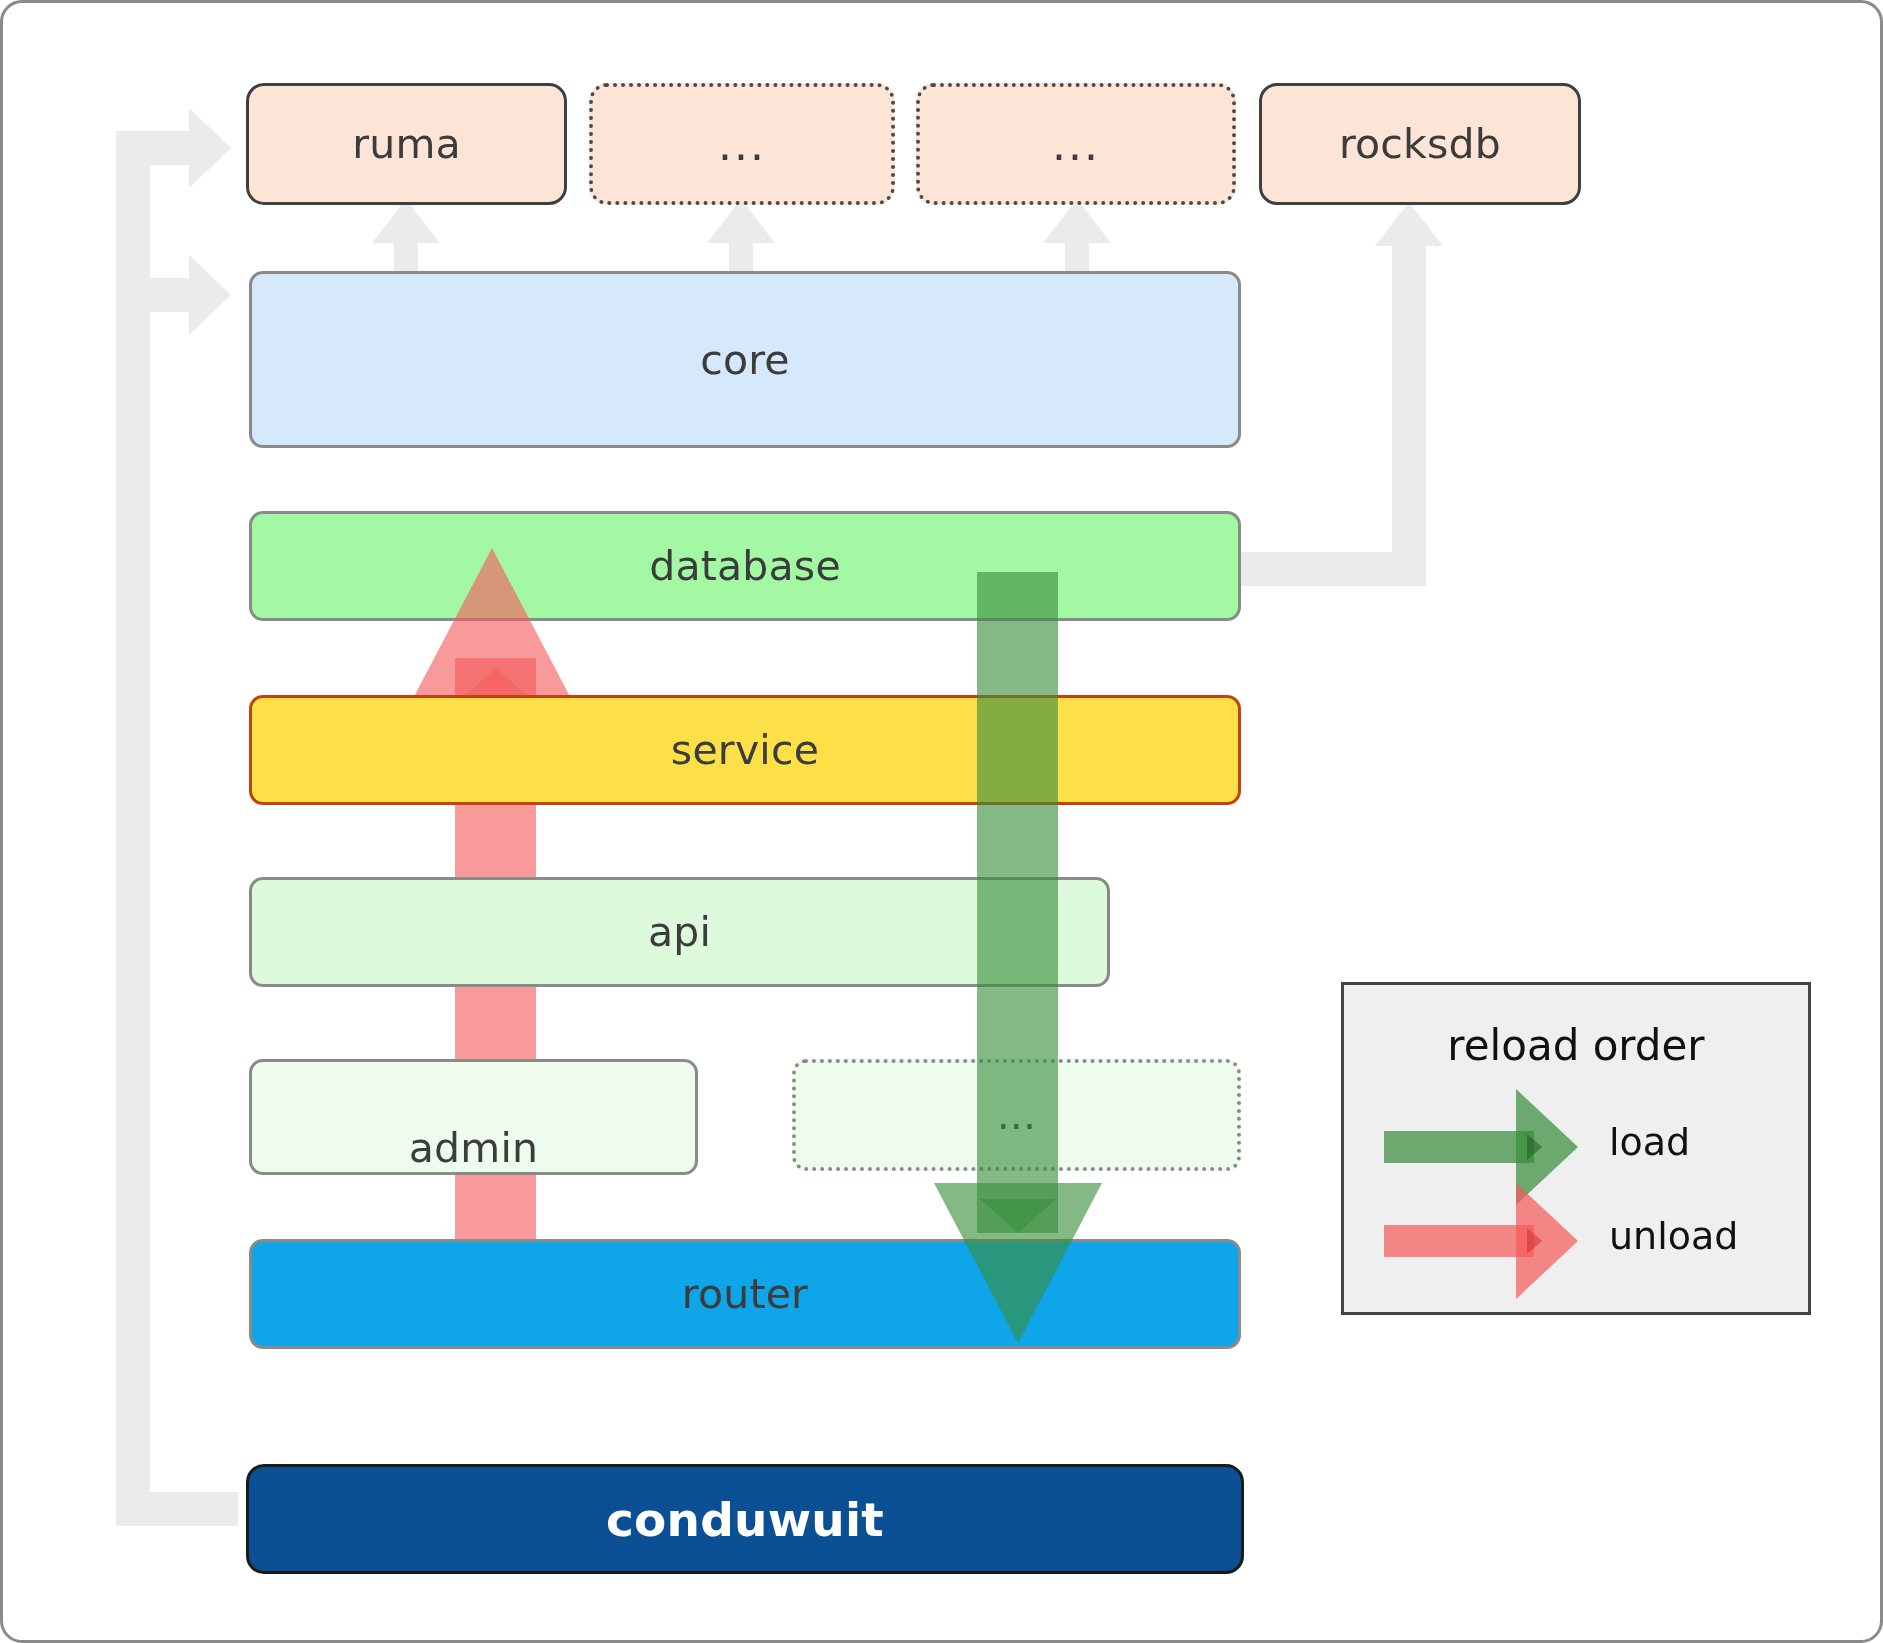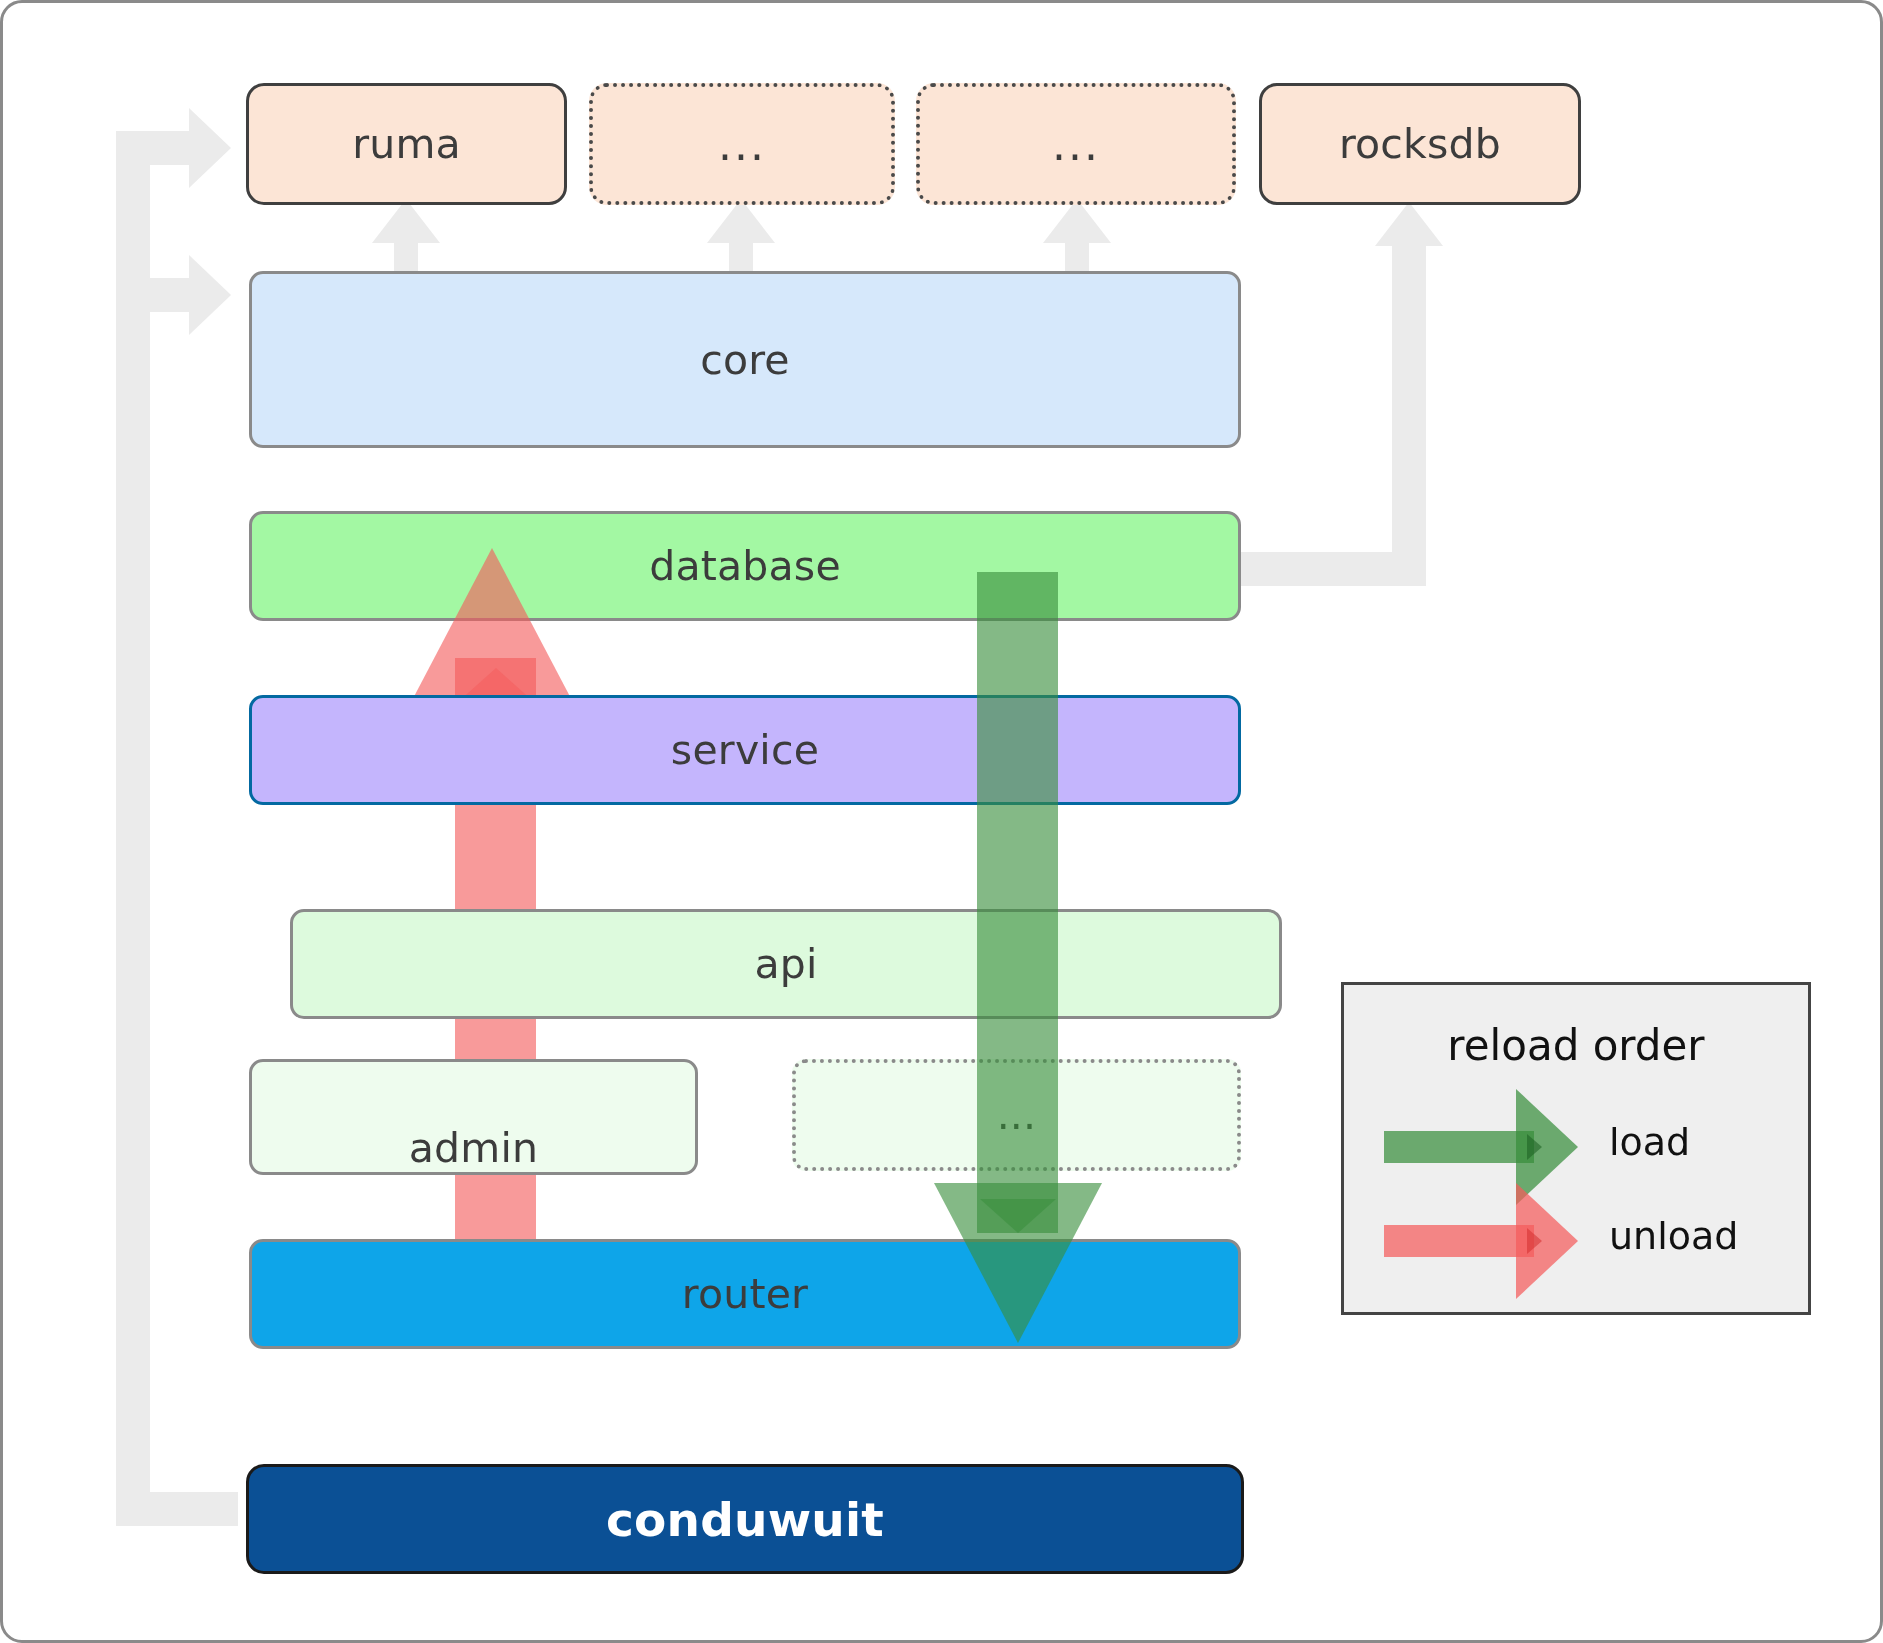--- a/index.html
+++ b/index.html
@@ -43,21 +43,21 @@
   .dep .lbl { font-size: 41px; color: #3c3c3c; }
   .dep .lbl.ell { font-size: 44px; letter-spacing: 2px; }
 
   
   .core {
     background: #d6e8fb;
     border: 3px solid #8a8a8a;
   }
   
   .db   { background: #a3f8a3; border: 3px solid #8a8a8a; }
-  .svc  { background: #c4b5fd; border: 3px solid #0369a1; }
+  .svc  { background: #fde047; border: 3px solid #c2410c; }
   .api  { background: #ddfadd; border: 3px solid #8a8a8a; }
   .adm  { background: #eefcee; border: 3px solid #8a8a8a; }
   .ell2 { background: #eefcee; border: 4px dotted #8a8a8a; }
   .rtr  { background: #0ea5e9; border: 3px solid #8a8a8a; }
 
   
   .conduwuit {
     background: #0b5095;
     border: 3px solid #1a1a1a;
     border-radius: 18px;
@@ -213,21 +213,21 @@
   <div class="flow">
     <div class="flow-body unload-body" style="left:452px; top:655px; width:81px; height:668px;"></div>
     <div class="flow-head unload-head" style="left:405px; top:545px;"></div>
     <div class="unload-notch" style="left:455px; top:665px;"></div>
   </div>
 
   <div class="layer svc" style="left:246px; top:692px; width:992px; height:110px;">
     <span class="lbl">service</span>
   </div>
 
-  <div class="layer api" style="left:246px; top:906px; width:992px; height:110px;margin-left:41px;">
+  <div class="layer api" style="left:246px; top:874px; width:861px; height:110px;">
     <span class="lbl">api</span>
   </div>
 
   <div class="layer adm" style="left:246px; top:1056px; width:449px; height:116px;align-items:flex-end;">
     <span class="lbl">admin</span>
   </div>
 
   <div class="layer ell2" style="left:789px; top:1056px; width:449px; height:112px;">
     <span class="lbl ell">...</span>
   </div>

